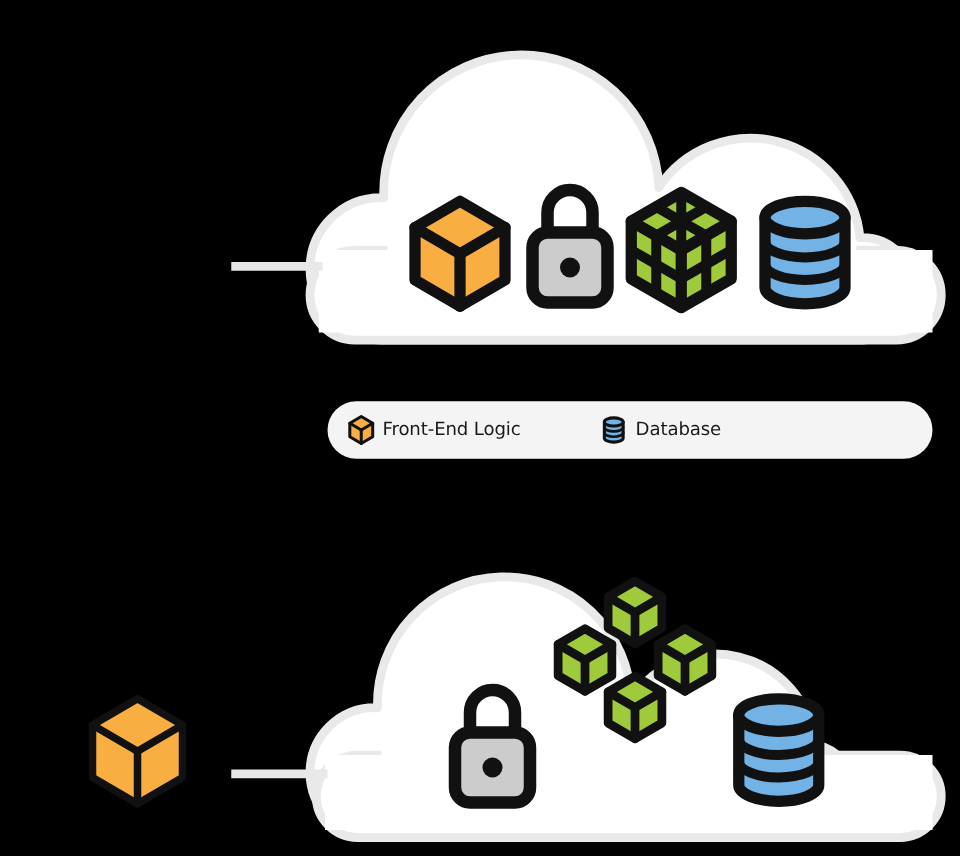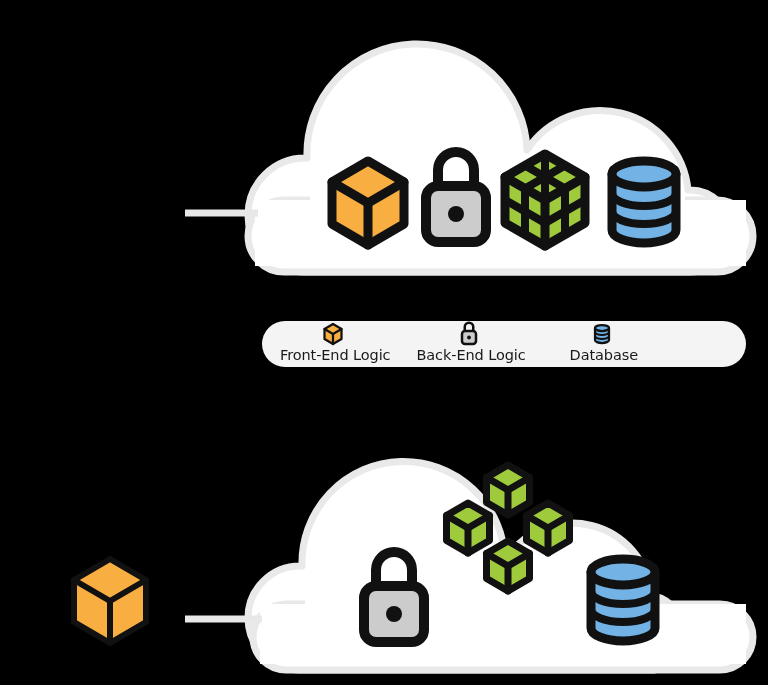--- a/index.html
+++ b/index.html
@@ -26,21 +26,20 @@
     border-radius: 23px;
     display: flex;
     align-items: center;
     box-sizing: border-box;
     padding-left: 14px;
   }
   .legend-item {
     display: flex;
     align-items: center;
     height: 100%;
-    flex-direction: column;
   }
   .legend-item .lg-icon {
     width: 26px;
     height: 28px;
     flex: 0 0 26px;
     display: block;
   }
   .legend-item .lg-label {
     font-family: "DejaVu Sans", sans-serif;
     font-size: 14.5px;
@@ -196,28 +195,20 @@
       <svg class="lg-icon" viewBox="-24 -26 48 52">
         <path d="M 0,-20 L 17,-10 L 17,10 L 0,20 L -17,10 L -17,-10 Z" fill="#F9AE41" stroke="#111111" stroke-width="4.5" stroke-linejoin="round"></path>
         <path d="M -17,-10 L 0,0 L 17,-10" fill="none" stroke="#111111" stroke-width="4.5" stroke-linejoin="round" stroke-linecap="round"></path>
         <path d="M 0,0 L 0,20" fill="none" stroke="#111111" stroke-width="4.5" stroke-linecap="round"></path>
       </svg>
       <span class="lg-label">Front-End Logic</span>
     </div>
 
     <div class="sp-a"></div>
 
-    <div class="legend-item">
-      <svg class="lg-icon" viewBox="-24 -26 48 52">
-        <path d="M -8.5,-6 L -8.5,-14 A 8.5,8.5 0 0 1 8.5,-14 L 8.5,-6" fill="none" stroke="#111111" stroke-width="5" stroke-linecap="round"></path>
-        <rect x="-14" y="-6" width="28" height="26" rx="6" ry="6" fill="#CCCCCC" stroke="#111111" stroke-width="5" stroke-linejoin="round"></rect>
-        <circle cx="0" cy="7" r="3.8" fill="#111111"></circle>
-      </svg>
-      <span class="lg-label">Back-End Logic</span>
-    </div>
 
     <div class="sp-b"></div>
 
 
     <div class="sp-c"></div>
 
     <div class="legend-item">
       <svg class="lg-icon" viewBox="-24 -26 48 52">
         <path d="M -14,-12 L -14,12 A 14,6 0 0 0 14,12 L 14,-12 Z" fill="#72B2E4" stroke="#111111" stroke-width="4.5" stroke-linejoin="round"></path>
         <ellipse cx="0" cy="-12" rx="14" ry="6" fill="#72B2E4" stroke="#111111" stroke-width="4.5"></ellipse>

